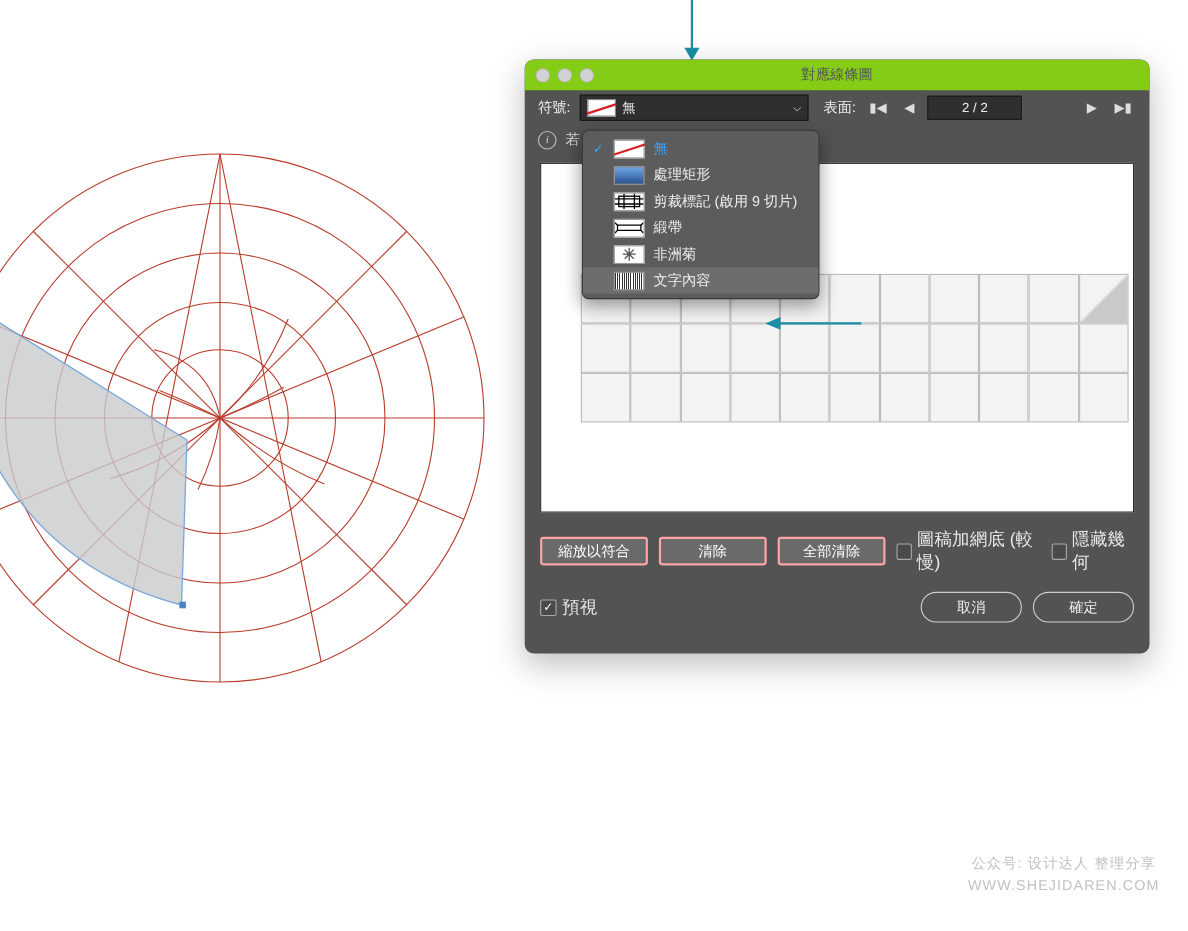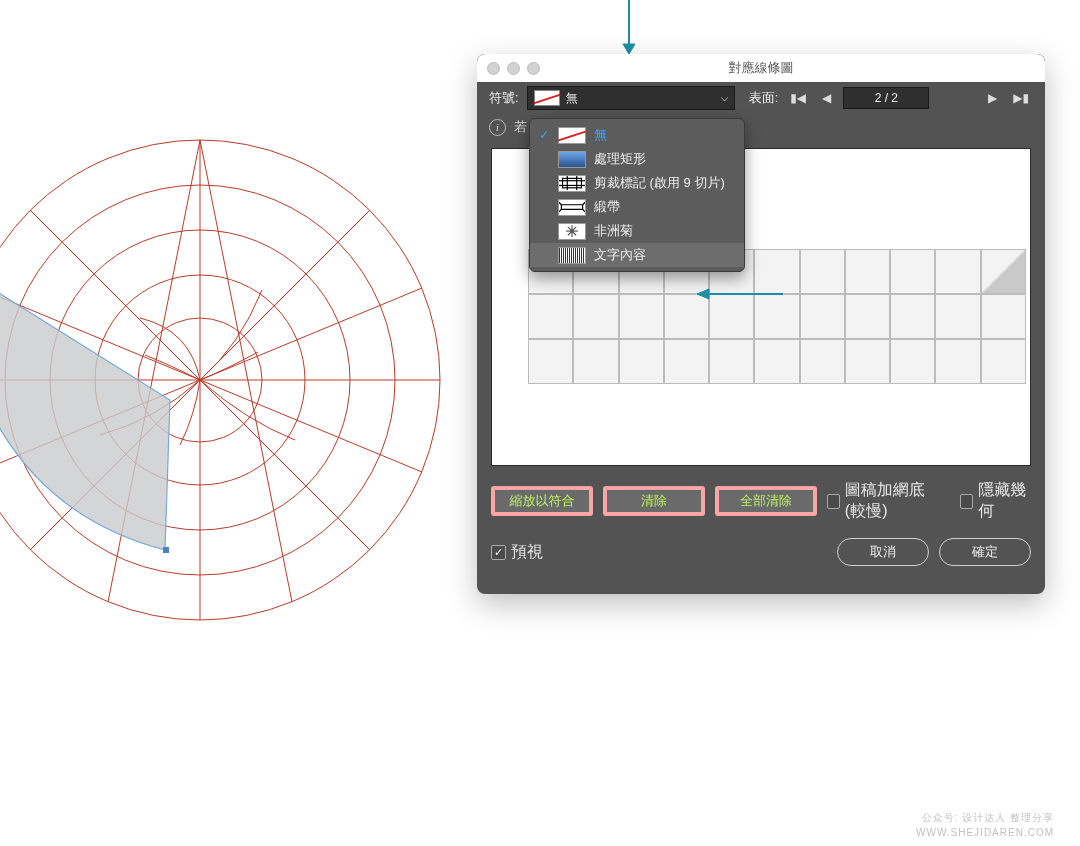--- a/index.html
+++ b/index.html
@@ -1,37 +1,37 @@
 <!DOCTYPE html>
 <html><head>
 <meta charset="utf-8">
 <style>
   html,body{margin:0;padding:0;width:1080px;height:846px;background:#fff;font-family:"Helvetica Neue",Arial,"PingFang TC","Microsoft JhengHei",sans-serif;font-size:13px;color:#222;overflow:hidden}
   .canvas-art{position:absolute;left:-60px;top:120px;width:520px;height:520px}
   .annot-arrow{position:absolute;stroke:#1b8fa6;fill:#1b8fa6}
   .dialog{position:absolute;left:477px;top:54px;width:568px;height:540px;background:#535353;border-radius:8px;box-shadow:0 10px 30px rgba(0,0,0,.25);overflow:hidden}
-  .titlebar{height:28px;background:#ffffff;border-top-left-radius:8px;border-top-right-radius:8px;display:flex;align-items:center;position:relative;color:#444}
+  .titlebar{height:28px;background:#84cc16;border-top-left-radius:8px;border-top-right-radius:8px;display:flex;align-items:center;position:relative;color:#444}
   .traffic{display:flex;gap:7px;margin-left:10px}
   .traffic span{width:11px;height:11px;border-radius:50%;background:#d2d2d2;border:0.5px solid #bbb}
   .titlebar .title{position:absolute;left:0;right:0;text-align:center;font-size:13px;color:#555}
   .toprow{display:flex;align-items:center;height:32px;padding:0 12px;gap:8px;color:#eee}
   .lbl{white-space:nowrap}
   .symbol-select{display:flex;align-items:center;background:#2f2f2f;border:1px solid #1a1a1a;height:22px;flex:0 0 206px;position:relative;cursor:pointer}
   .sw-none{width:24px;height:14px;margin:0 6px;background:#fff;position:relative;border:1px solid #888}
   .sw-none::after{content:"";position:absolute;left:-2px;right:-2px;top:50%;height:2px;background:#d92020;transform:rotate(-18deg)}
   .symbol-select .cur{flex:1;font-size:12px;color:#eee}
   .chev{width:18px;text-align:center;color:#ddd;font-size:10px}
   .surf-label{margin-left:6px}
   .navbtn{color:#ddd;padding:0 4px;cursor:pointer;font-size:12px}
   .pagefield{background:#2f2f2f;border:1px solid #1a1a1a;color:#eee;height:20px;width:84px;text-align:center;font-size:12px;display:flex;align-items:center;justify-content:center}
   .inforow{display:flex;align-items:center;gap:8px;color:#d8d8d8;padding:4px 12px 6px;font-size:13px}
   .info-i{width:15px;height:15px;border:1.2px solid #bbb;border-radius:50%;display:flex;align-items:center;justify-content:center;font-size:10px;font-style:italic;font-family:Georgia,serif}
   .preview{margin:6px 14px 0;height:316px;background:#fff;border:1px solid #2a2a2a;position:relative;overflow:hidden}
   .btnrow{display:flex;align-items:center;gap:10px;margin:14px 14px 0}
-  .btn{background:#6a6a6a;color:#bef264;border:4px solid #fca5a5;border-radius:3px;height:22px;min-width:94px;display:flex;align-items:center;justify-content:center;font-size:13px;cursor:pointer}
+  .btn{background:#6a6a6a;color:#ffffff;border:2px solid #fca5a5;border-radius:3px;height:22px;min-width:94px;display:flex;align-items:center;justify-content:center;font-size:13px;cursor:pointer}
   .chk{display:flex;align-items:center;gap:5px;color:#e8e8e8;font-size:16px;cursor:pointer}
   .chk .box{width:13px;height:13px;border:1px solid #aaa;background:#4a4a4a;border-radius:2px;display:flex;align-items:center;justify-content:center}
   .chk .box.checked::after{content:"✓";font-size:11px;color:#fff;line-height:1}
   .footer{display:flex;align-items:center;margin:16px 14px 0}
   .pillbtn{border:1.2px solid #cfcfcf;color:#f0f0f0;border-radius:14px;height:26px;min-width:90px;display:flex;align-items:center;justify-content:center;font-size:13px;cursor:pointer;background:transparent}
   .dropdown{position:absolute;left:529px;top:118px;width:214px;background:#5c5c5c;border:1px solid #3a3a3a;border-radius:6px;padding:4px 0;box-shadow:0 6px 16px rgba(0,0,0,.4)}
   .dd-item{display:flex;align-items:center;height:24px;padding:0 8px;gap:8px;color:#eee;font-size:13px;cursor:pointer}
   .dd-item.sel{color:#3aa4ff}
   .dd-item.hover{background:#6d6d6d}
   .dd-check{width:12px;text-align:center;font-size:12px}
@@ -41,21 +41,21 @@
   .dd-sw.arrow{background:#fff}
   .dd-sw.arrow svg{width:22px;height:12px}
   .dd-sw.orange{background:radial-gradient(circle at 50% 40%,#ffd27a 0%,#ff8a00 70%)}
   .dd-sw.crop{background:#fff}
   .dd-sw.ribbon{background:#fff}
   .dd-sw.daisy{background:#fff}
   .dd-sw.text{background:repeating-linear-gradient(90deg,#333 0 1px,#fff 1px 2px)}
   .grid-example{position:absolute;top:100px;left:36px;right:4px;height:135px;display:grid;grid-template-columns:repeat(11,1fr);grid-template-rows:repeat(3,1fr)}
   .grid-example div{border:0.5px solid #bcbcbc;background:#f3f3f3}
   .grid-example .fold{background:linear-gradient(135deg,#f3f3f3 48%,#c9c9c9 52%)}
-  .watermark{position:absolute;right:26px;bottom:6px;text-align:right;color:#c1c1c1;font-size:10px;letter-spacing:1px;line-height:1.5}
+  .watermark{position:absolute;right:26px;bottom:32px;text-align:center;color:#c1c1c1;font-size:13px;letter-spacing:1px;line-height:1.5}
   .watermark .l1{font-family:"PingFang TC","Microsoft JhengHei",sans-serif}
 </style>
 </head>
 <body>
 
 <svg class="canvas-art" viewBox="0 0 520 520">
   <g stroke="#b83b2a" stroke-width="1" fill="none">
     <circle cx="260" cy="260" r="240"></circle>
       <circle cx="260" cy="260" r="195"></circle>
       <circle cx="260" cy="260" r="150"></circle>

